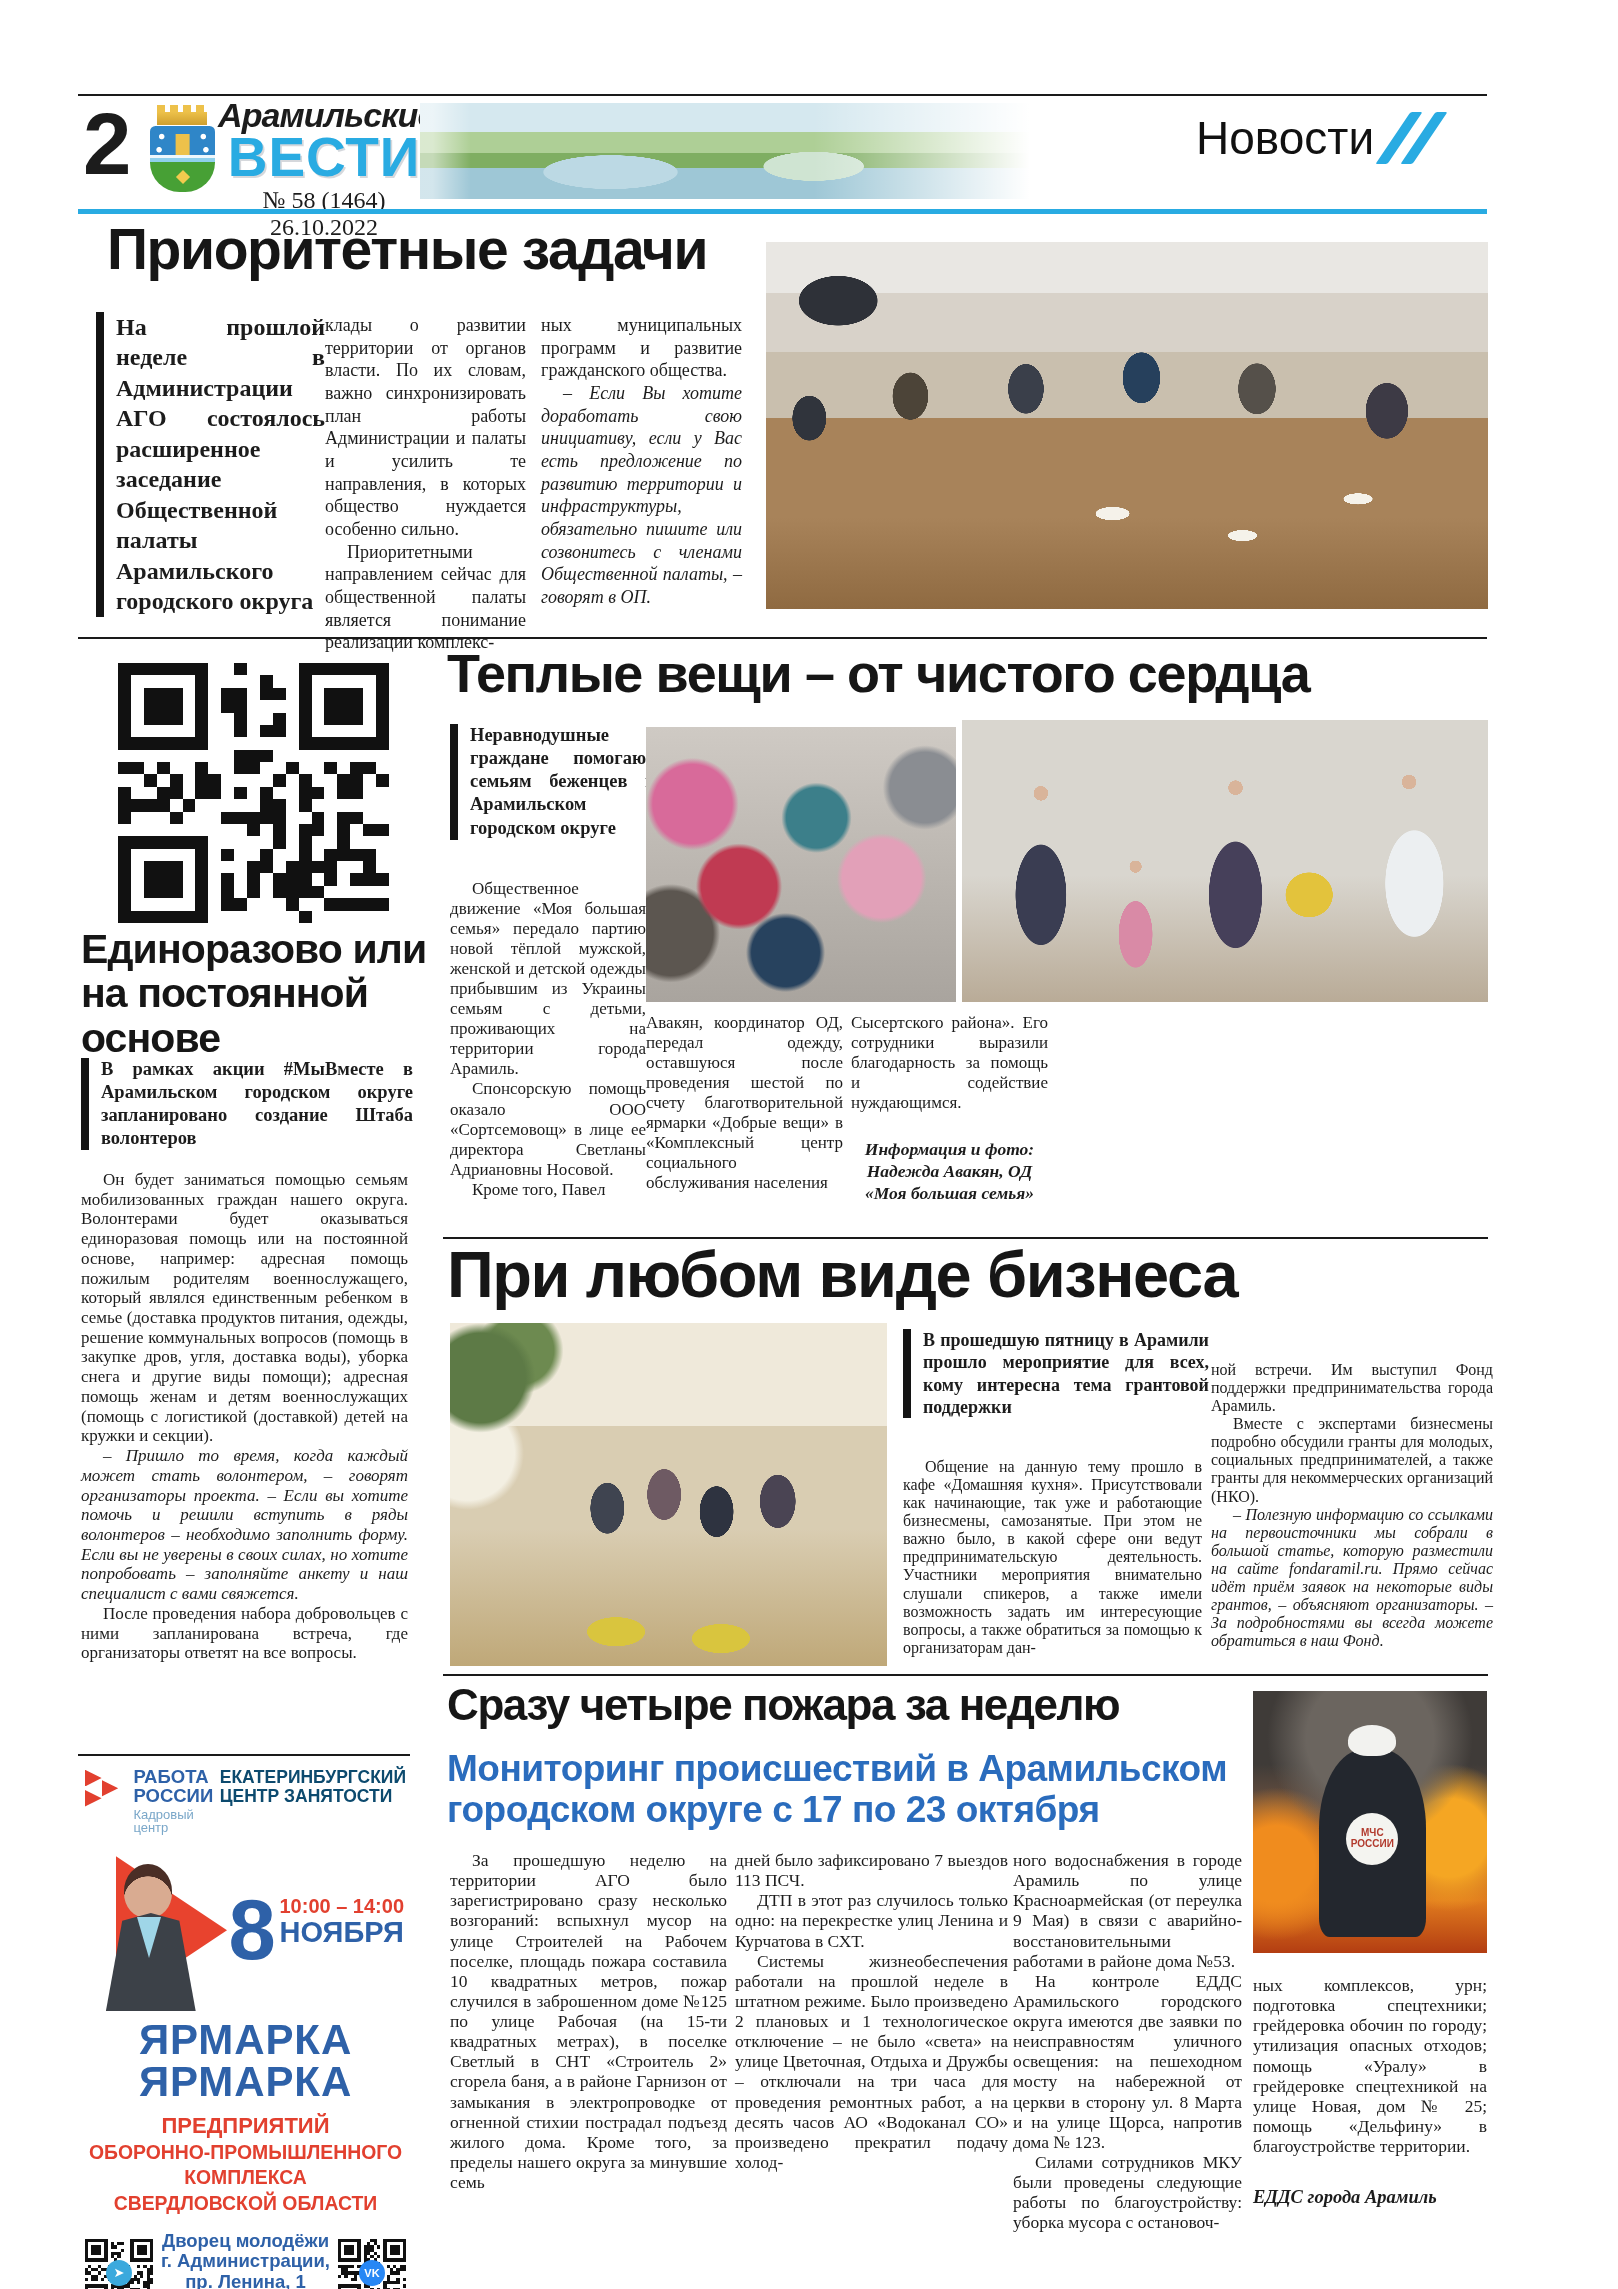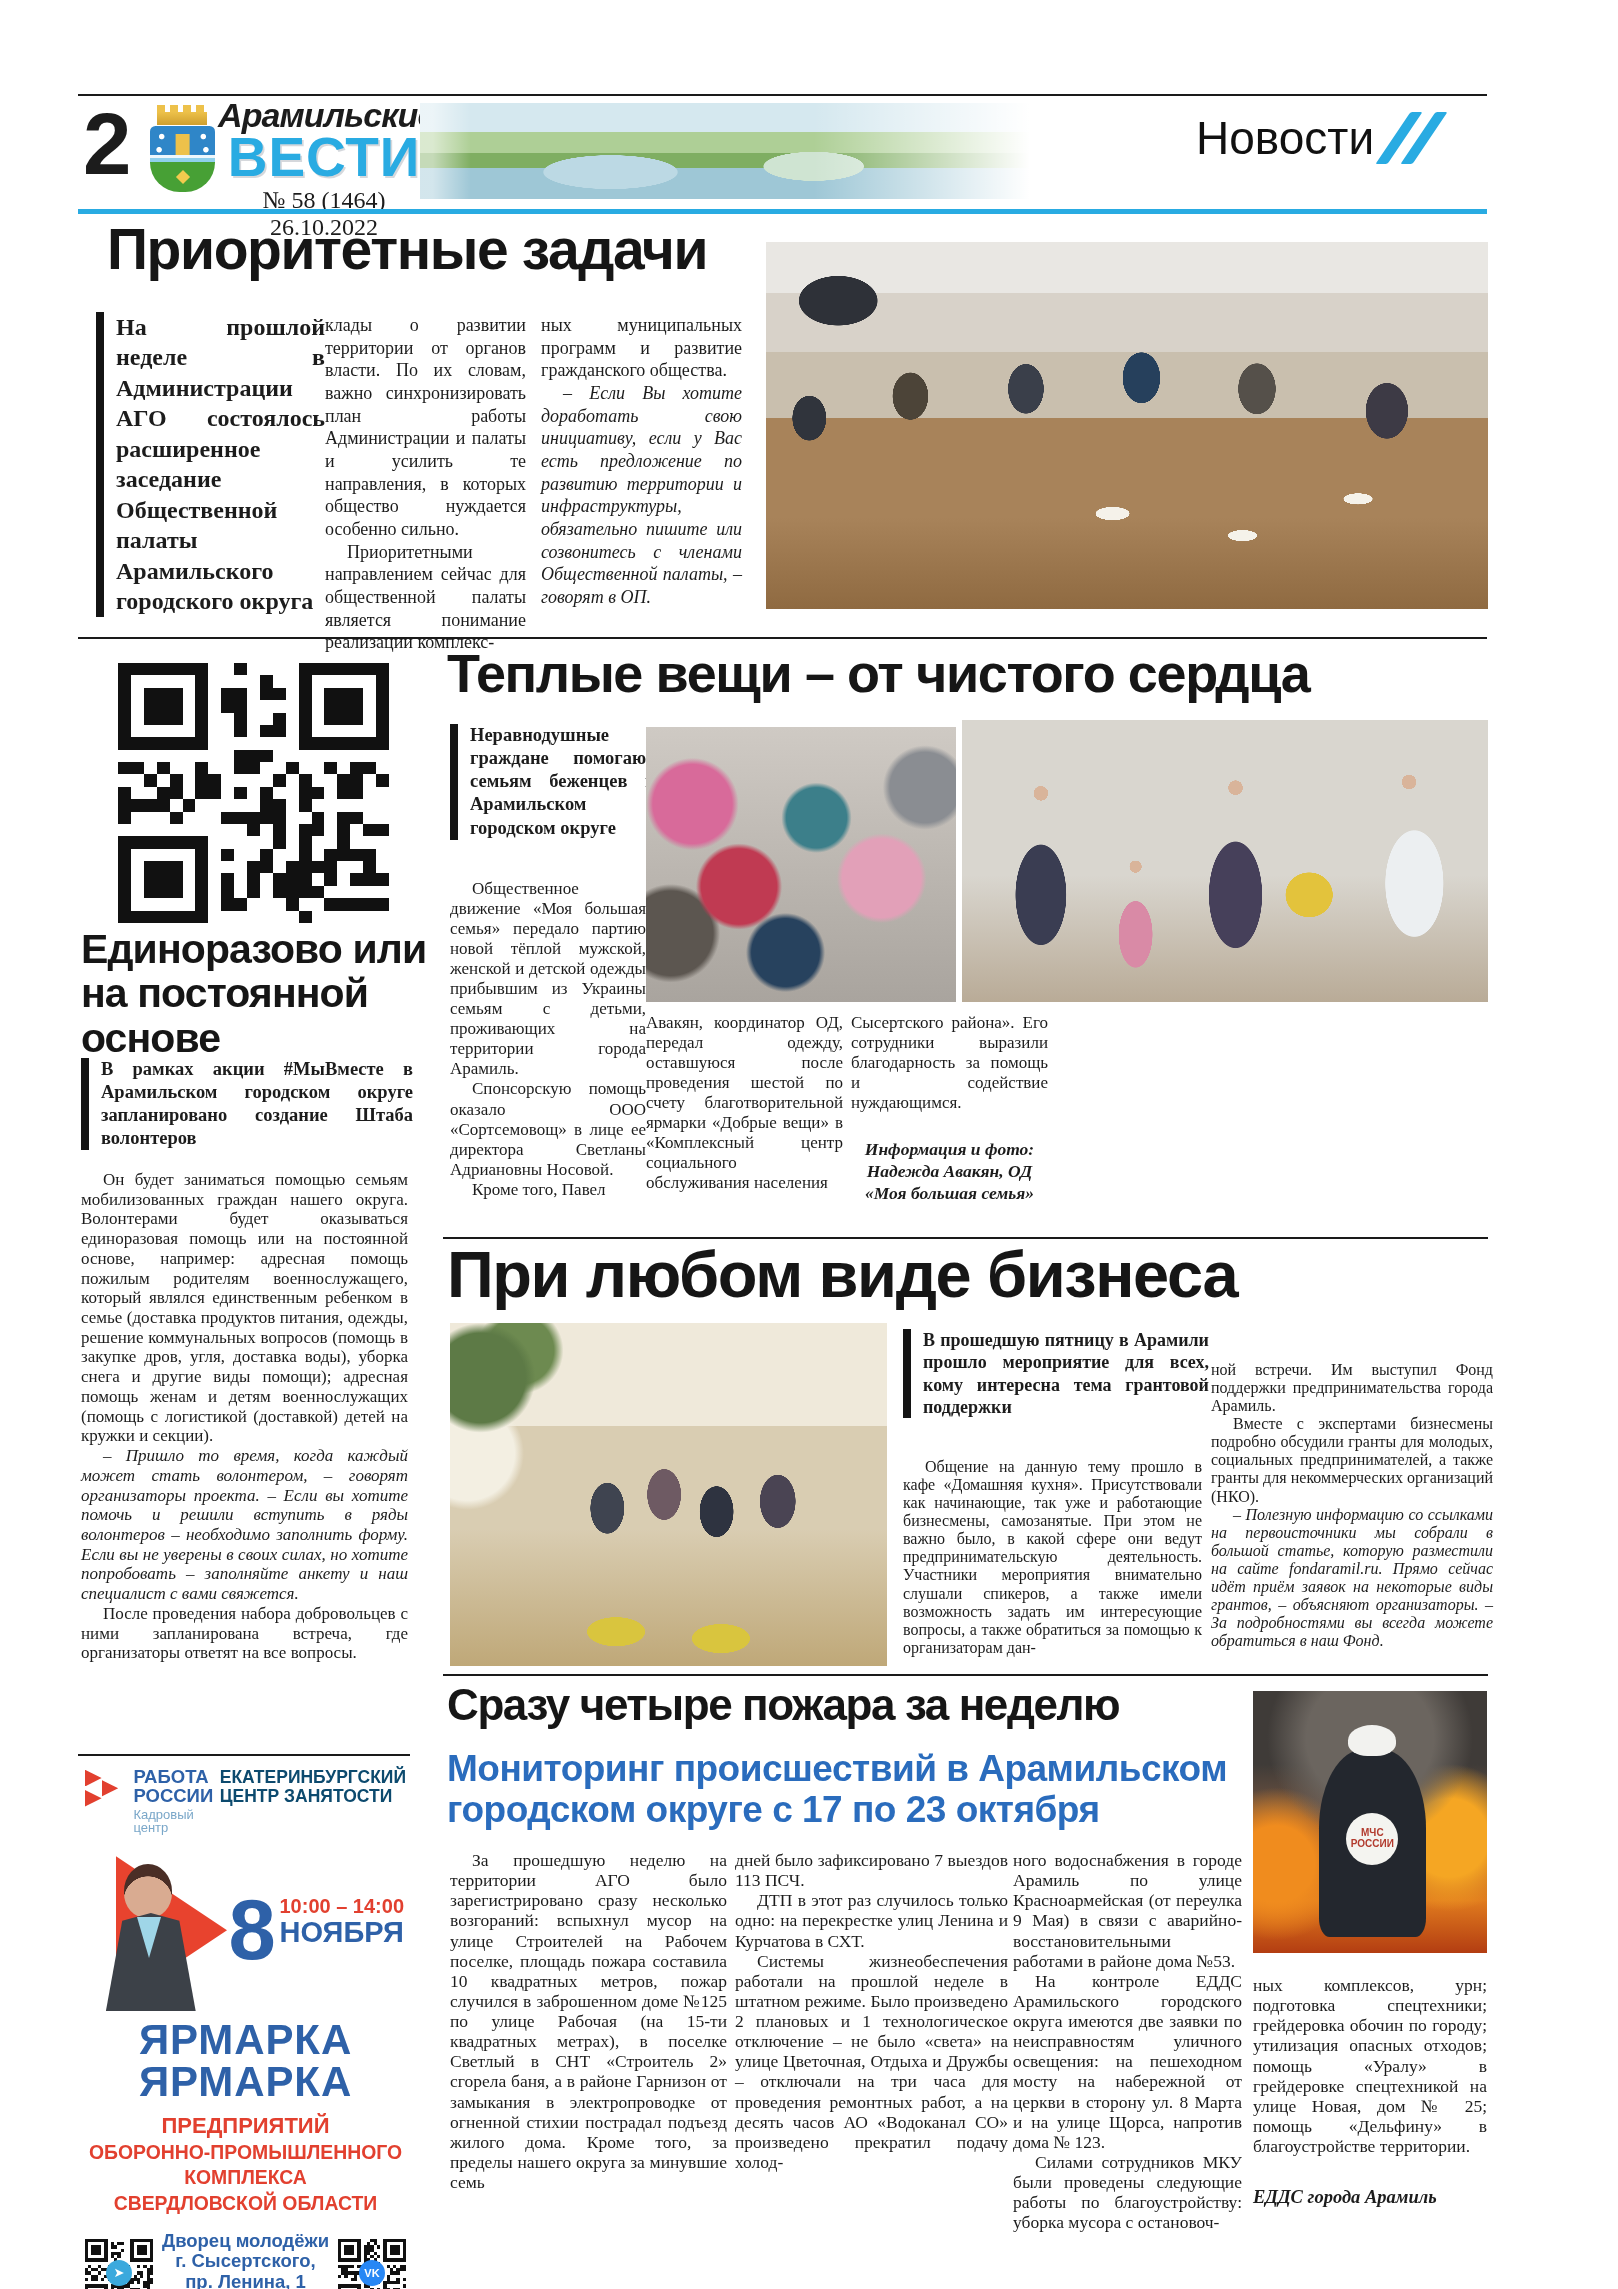--- a/index.html
+++ b/index.html
@@ -552,21 +552,21 @@
               <rect x="16" y="2" width="3" height="3" fill="#111"></rect>
               <rect x="0" y="14" width="7" height="7" fill="#111"></rect>
               <rect x="1" y="15" width="5" height="5" fill="#fff"></rect>
               <rect x="2" y="16" width="3" height="3" fill="#111"></rect>
             </svg>
           </div>
         <div class="qr-badge" style="width:26px;height:26px;background:#3ba9dd;font-size:13px;">➤</div>
       </div>
       <div style="line-height:1.12;">
         <div style="color:#2e61a8;font-weight:bold;font-size:18.5px;">Дворец молодёжи</div>
-        <div style="color:#2e61a8;font-weight:bold;font-size:18.5px;">г. Сысертского,</div>
+        <div style="color:#2e61a8;font-weight:bold;font-size:18.5px;">г. Администрации,</div>
         <div style="color:#2e61a8;font-weight:bold;font-size:18.5px;">пр. Ленина, 1</div>
         <div style="color:#e2402f;font-weight:bold;font-size:17.5px;margin-top:2.8px;">Вход свободный</div>
       </div>
       <div class="qr-wrap" style="width:68px;height:68px;">
         <div class="qr" style="width:68px;height:68px;">
             <svg viewBox="0 0 21 21" width="100%" height="100%" preserveAspectRatio="none" shape-rendering="crispEdges">
               <rect x="10" y="0" width="1" height="1" fill="#111"></rect>
               <rect x="11" y="0" width="1" height="1" fill="#111"></rect>
               <rect x="9" y="1" width="1" height="1" fill="#111"></rect>
               <rect x="11" y="1" width="1" height="1" fill="#111"></rect>

